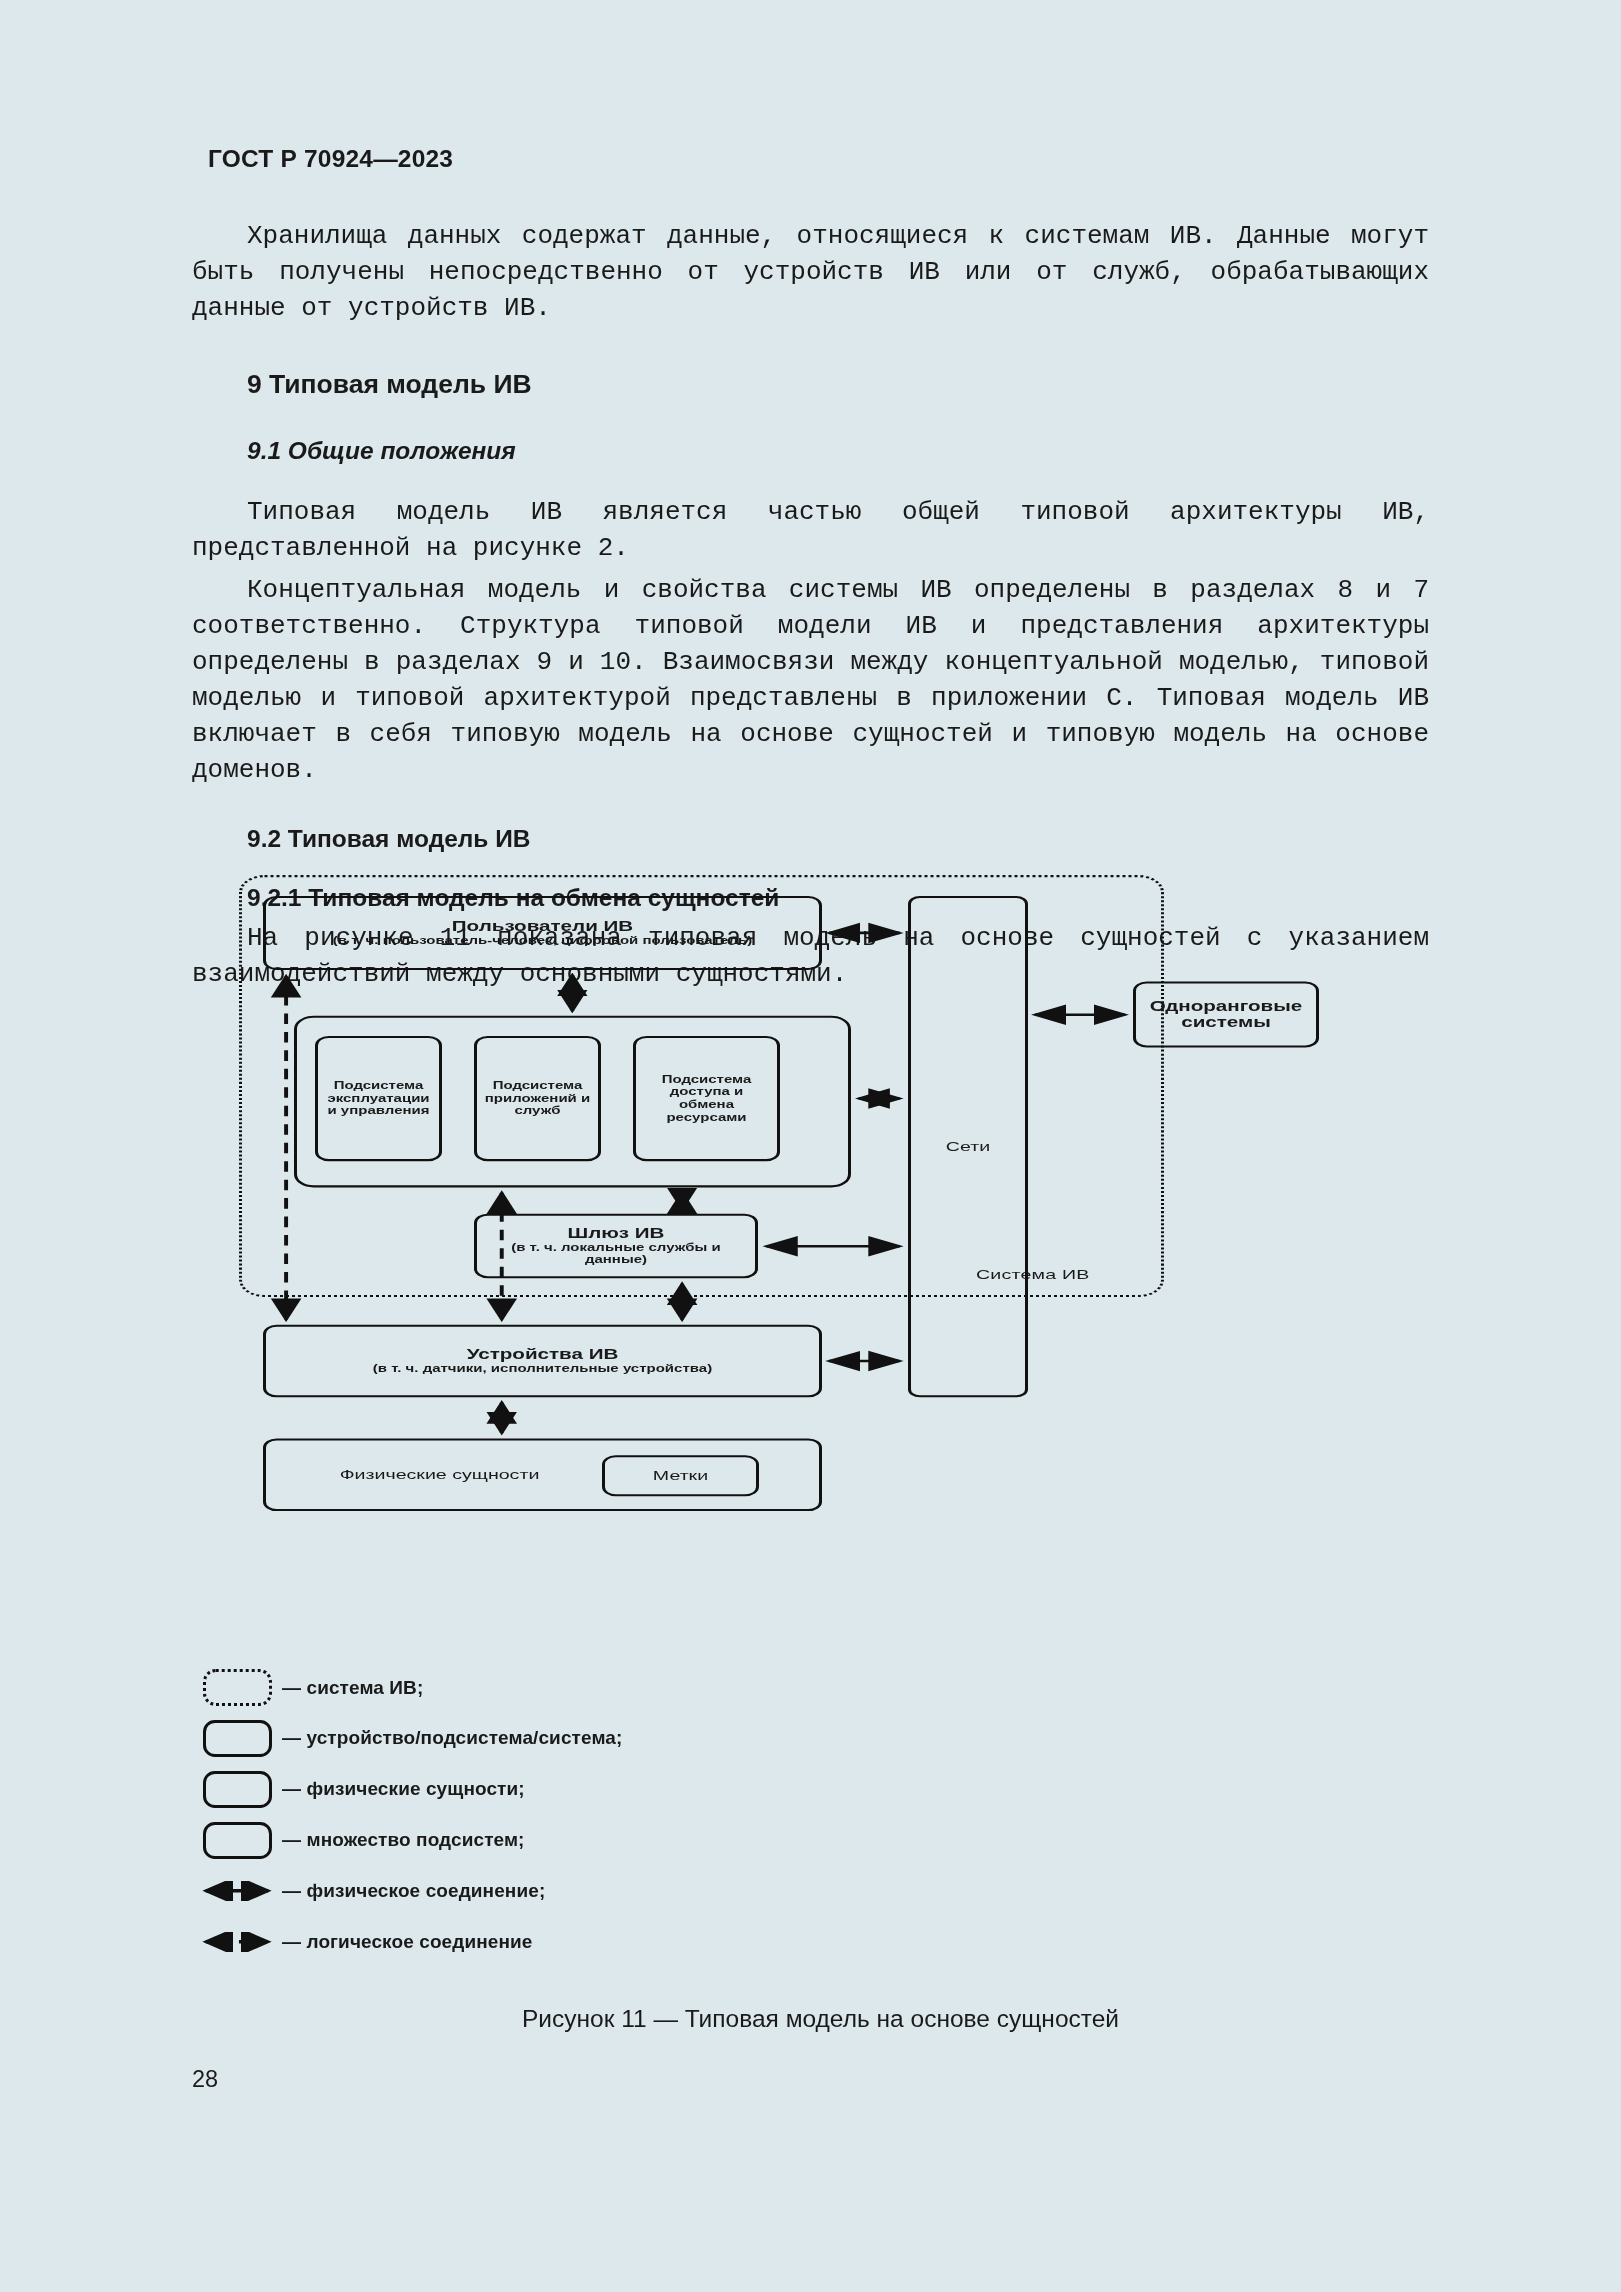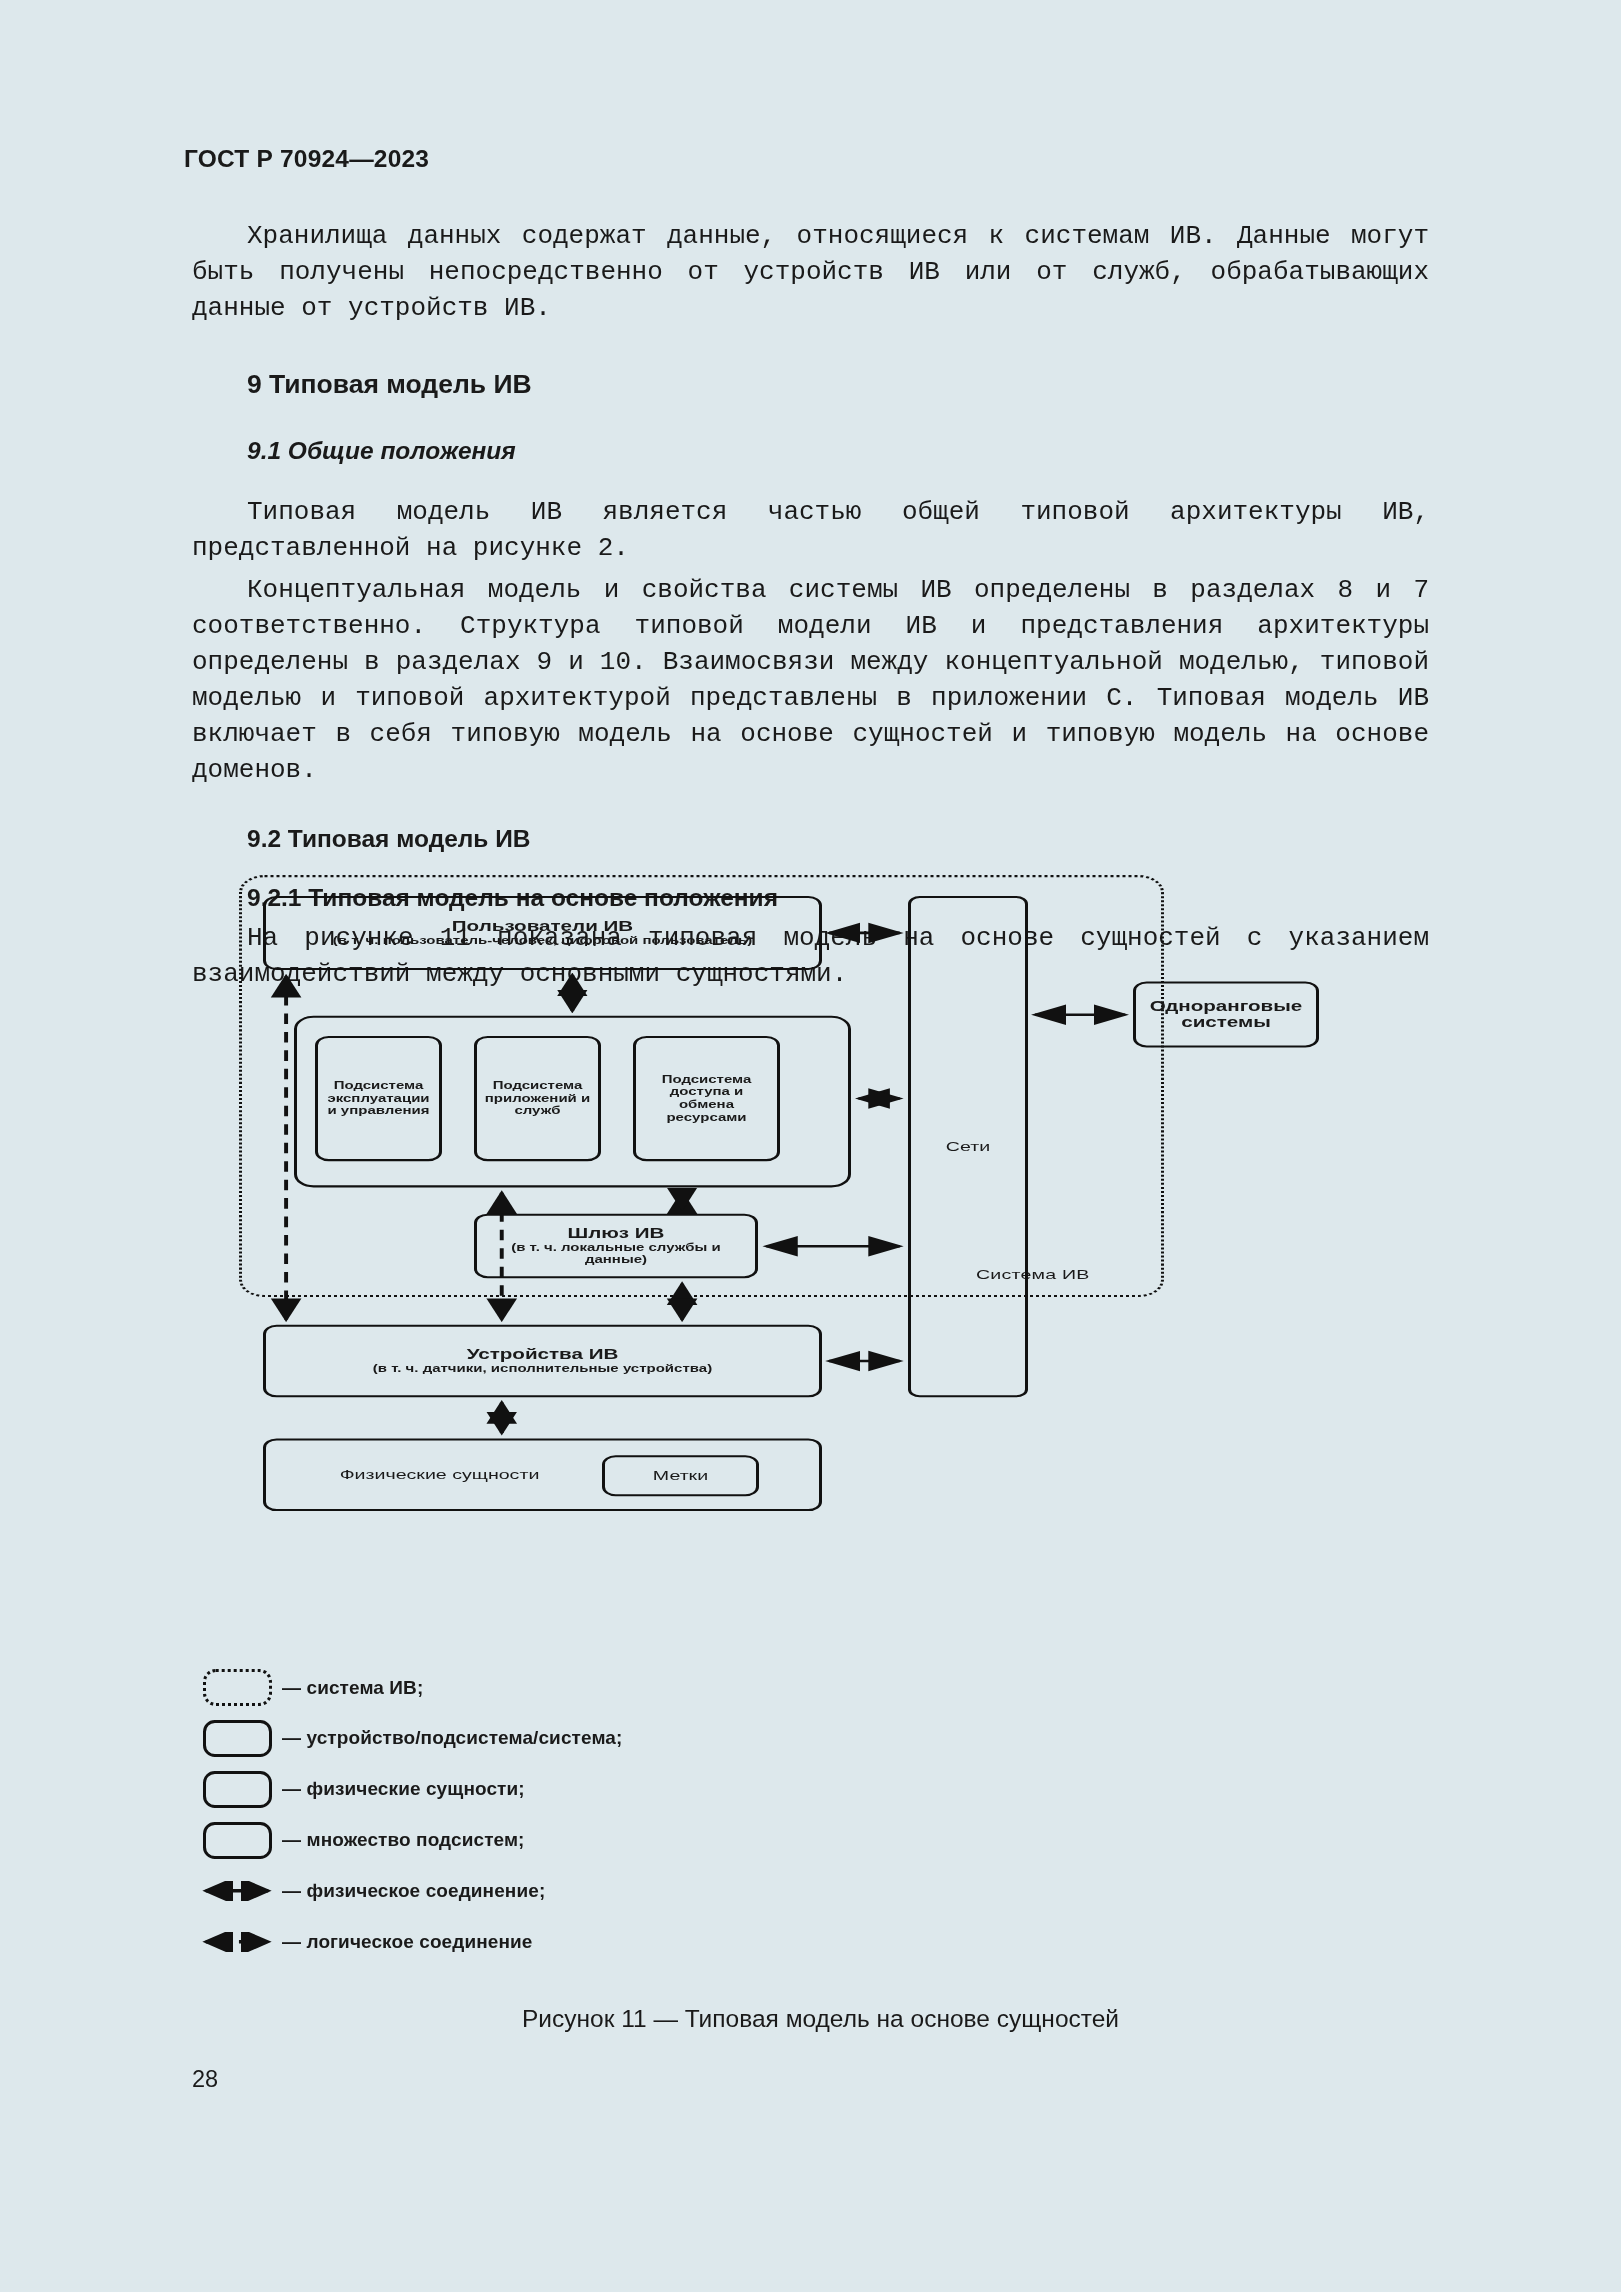--- a/index.html
+++ b/index.html
@@ -12,21 +12,21 @@
     height: 2293px;
     position: relative;
     font-family: "Liberation Sans", sans-serif;
     color: #1a1a1a;
     overflow: hidden;
   }
 
   
   .page-header {
     position: absolute;
-    left: 184px;
+    left: 208px;
     top: 145px;
     font-size: 24.5px;
     font-weight: bold;
     letter-spacing: 0.2px;
   }
 
   
   .text-col {
     position: absolute;
     left: 192px;
@@ -227,21 +227,21 @@
 
   <h2 class="sec">9 Типовая модель ИВ</h2>
 
   <h3 class="sub-italic">9.1 Общие положения</h3>
 
   <p class="para">Типовая модель ИВ является частью общей типовой архитектуры ИВ, представленной на рисунке 2.</p>
   <p class="para">Концептуальная модель и свойства системы ИВ определены в разделах 8 и 7 соответственно. Структура типовой модели ИВ и представления архитектуры определены в разделах 9 и 10. Взаимосвязи между концептуальной моделью, типовой моделью и типовой архитектурой представлены в приложении С. Типовая модель ИВ включает в себя типовую модель на основе сущностей и типовую модель на основе доменов.</p>
 
   <h3 class="sub">9.2 Типовая модель ИВ</h3>
 
-  <h4 class="subsub">9.2.1 Типовая модель на основе положения</h4>
+  <h4 class="subsub">9.2.1 Типовая модель на обмена сущностей</h4>
 
   <p class="para">На рисунке 11 показана типовая модель на основе сущностей с указанием взаимодействий между основными сущностями.</p>
 </div>
 
 <div class="figure">
   <div class="diagram">
     <div class="diagram-inner">
 
       <svg class="arrows" viewBox="0 0 1262 1010">
         <defs>

